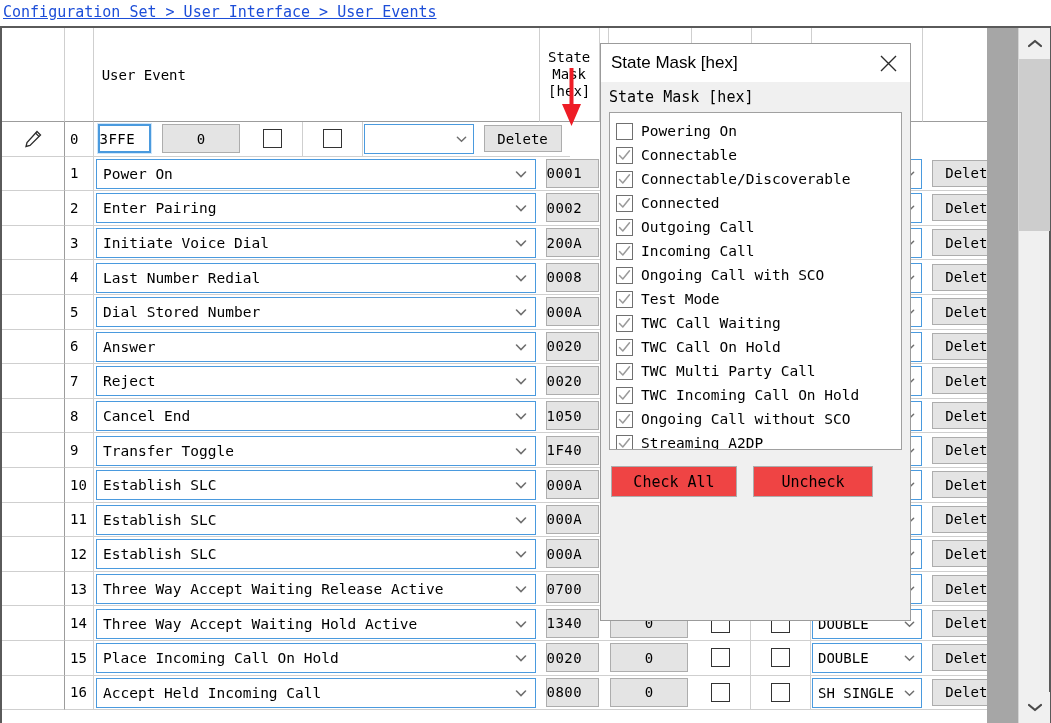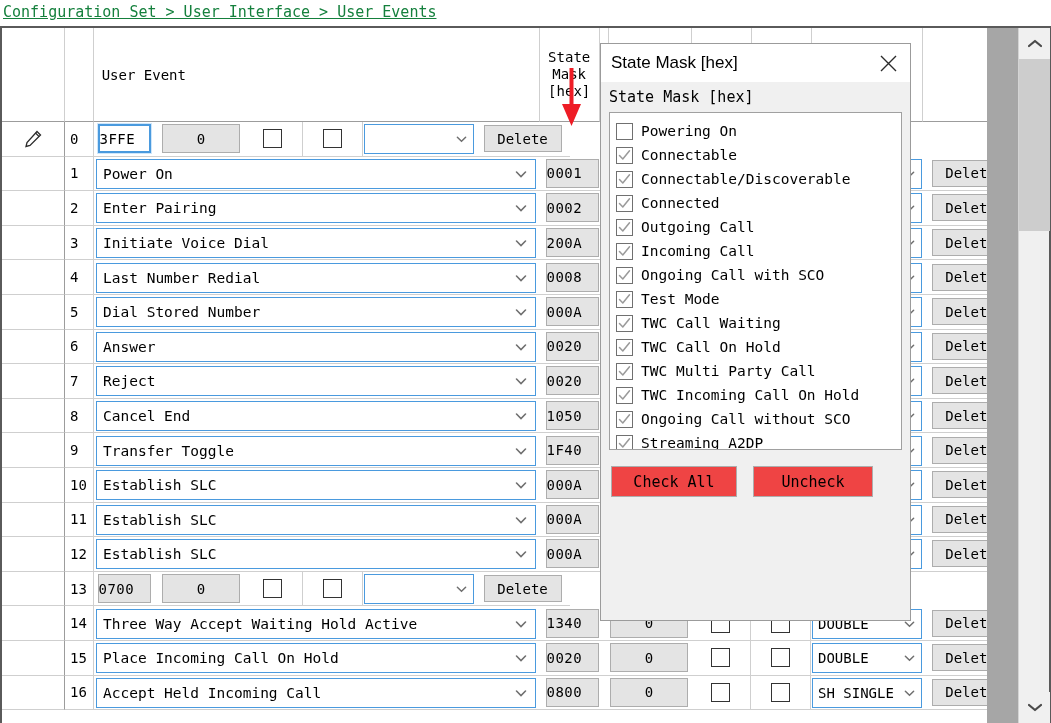--- a/index.html
+++ b/index.html
@@ -28,21 +28,21 @@
     align-items: center;
     padding-left: 3px;
     box-sizing: border-box;
   }
   #breadcrumb .crumb-text {
     font-family: "DejaVu Sans Mono", "Liberation Mono", monospace;
     font-size: 15px;
     letter-spacing: 0px;
     text-decoration: underline;
     white-space: pre;
-    color: #15803d;
+    color: #1d4ed8;
   }
 
   
   #grid-frame {
     position: absolute;
     left: 0; top: 26px;
     width: 1051px;
     height: 697px;
     border: 2px solid #5a5a5a;
     border-left: 0;
@@ -872,20 +872,25 @@
             <div class="delbtn">
               <span>Delete</span>
             </div>
           </div>
         </div>
         <div class="row">
           <div class="cell c-rowhdr"></div>
           <div class="cell c-index">
             <span>13</span>
           </div>
+          <div class="cell c-event">
+            <div class="combo"><span>Three Way Accept Waiting Release Active</span><svg class="chev" viewBox="0 0 12 12">
+                <path d="M1.5 4 L6 8.5 L10.5 4" stroke="#6f6f6f" stroke-width="1.6" fill="none" stroke-linecap="round"></path>
+              </svg></div>
+          </div>
           <div class="cell c-mask">
             <div class="maskbtn">
               <span>0700</span>
             </div>
           </div>
           <div class="cell c-gap"></div>
           <div class="cell c-value">
             <div class="valuebtn">
               <span>0</span>
             </div>

